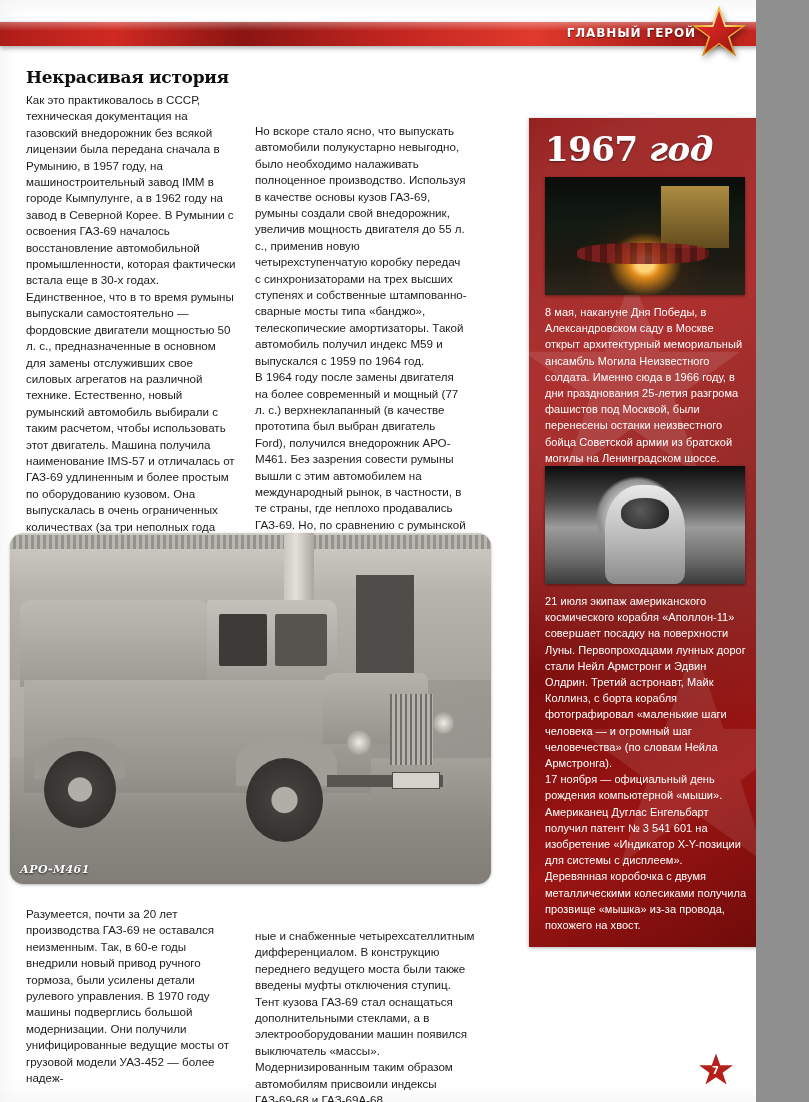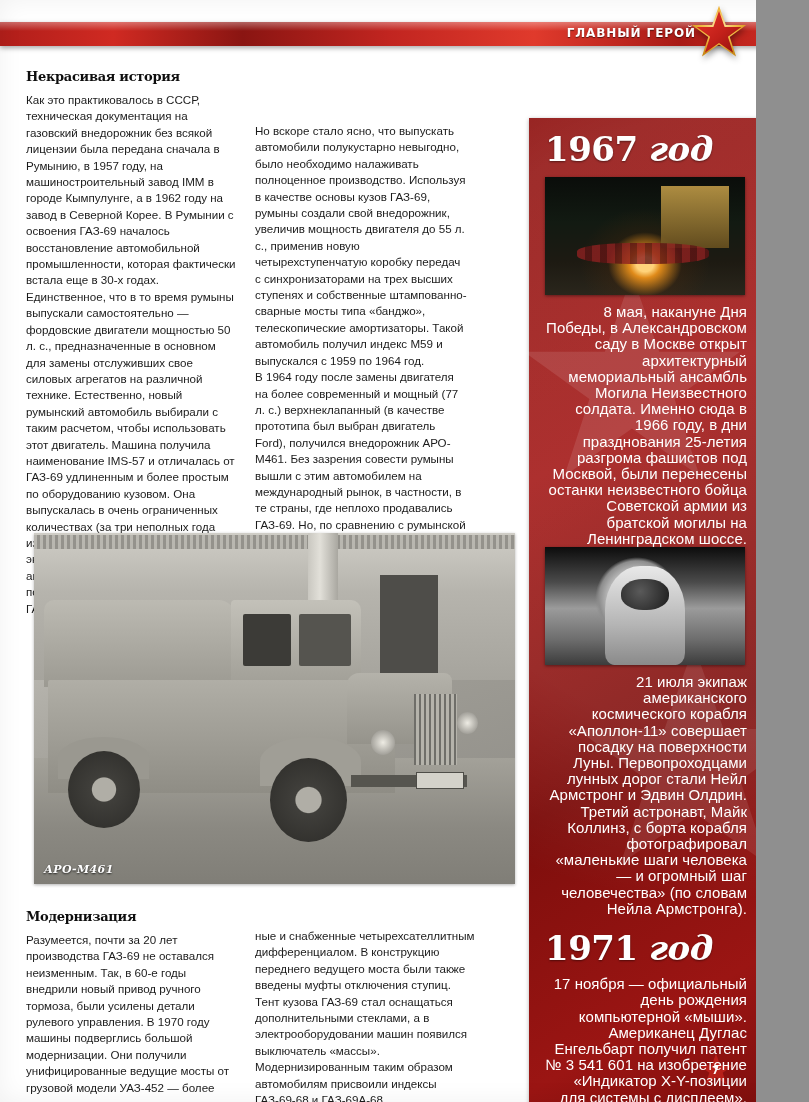--- a/index.html
+++ b/index.html
@@ -64,43 +64,44 @@
     line-height: 16.4px;
     text-align: left;
     color: #1b1b1b;
   }
   .col p { margin: 0; }
   .col-1 { left: 26px; top: 66px; }
   .col-2 { left: 255px; top: 82px; margin-top: 41px; }
 
   .sec-head {
     font-family: "DejaVu Serif", serif;
-    font-size: 13px;
+    font-size: 17px;
     font-weight: bold;
     color: #0e0e0e;
     margin: 0 0 4px 0;
     letter-spacing: -.3px;
     line-height: 22px;
   }
 
   
   .col-b1 { left: 26px; top: 906px; width: 212px; }
   .col-b2 { left: 255px; top: 928px; width: 222px; }
 
   
   .photo {
     position: absolute;
-    left: 34px;
+    left: 10px;
     top: 533px;
     width: 481px;
     height: 351px;
     background:
       linear-gradient(160deg, #d8d6d0 0%, #b9b7b0 24%, #9d9b94 55%, #8d8b85 100%);
     overflow: hidden;
     box-shadow: 0 1px 3px rgba(0,0,0,.3);
+    border-radius: 14px;
   }
   .photo-bg-building {
     position:absolute; left:0; top:0; width:100%; height:42%;
     background: linear-gradient(180deg,#cfcdc6 0%, #b6b4ad 40%, #a6a49d 100%);
   }
   .photo-bg-rail {
     position:absolute; left:0; top:2px; width:100%; height:14px;
     background: repeating-linear-gradient(90deg,#b7b5ae 0 3px,#8e8c86 3px 6px);
     opacity:.9;
   }
@@ -257,25 +258,24 @@
   }
   .sb-photo-moon::after{
     content:""; position:absolute; left:38%; top:27%; width:24%; height:26%;
     background: radial-gradient(circle at 40% 40%,#5a5a5a,#1a1a1a);
     border-radius:46%;
   }
   .sb-text {
     position: relative;
     z-index: 2;
     margin: 0 14px 0 16px;
-    font-size: 15px;
+    font-size: 11px;
     line-height: 16.2px;
     color: #ffffff;
     letter-spacing: .05px;
-    text-align: right;
   }
   .sb-block { position: relative; }
 
   
   .page-number-star {
     position: absolute;
     right: 22px;
     bottom: 14px;
     width: 36px;
     height: 36px;
@@ -352,21 +352,20 @@
     <div class="tr-lamp2"></div>
     <div class="tr-bumper"></div>
     <div class="tr-plate"></div>
     <div class="tr-wheel tr-wheel-rear"></div>
     <div class="tr-wheel tr-wheel-front"></div>
 
     <div class="photo-caption">АРО-М461</div>
   </div>
 
   <div class="col col-b1">
-    <h2 class="sec-head">Модернизация</h2>
     <p>Разумеется, почти за 20 лет производства ГАЗ-69 не оставался неизменным. Так, в 60-е годы внедрили новый привод ручного тормоза, были усилены детали рулевого управления. В 1970 году машины подверглись большой модернизации. Они получили унифицированные ведущие мосты от грузовой модели УАЗ-452 — более надеж-</p>
   </div>
   <div class="col col-b2">
     <p>ные и снабженные четырехсателлитным дифференциалом. В конструкцию переднего ведущего моста были также введены муфты отключения ступиц. Тент кузова ГАЗ-69 стал оснащаться дополнительными стеклами, а в электрооборудовании машин появился выключатель «массы». Модернизированным таким образом автомобилям присвоили индексы ГАЗ-69-68 и ГАЗ-69А-68.</p>
   </div>
 
   <div class="sidebar">
 
     <svg class="sb-star-deco" viewBox="0 0 100 100">
       <polygon points="50,3 61.8,36.4 97,36.4 68.5,57 79.4,90.4 50,69.8 20.6,90.4 31.5,57 3,36.4 38.2,36.4" fill="#ffffff"></polygon>
@@ -383,24 +382,20 @@
       <div class="sb-photo sb-photo-flame"></div>
       <div class="sb-text">8 мая, накануне Дня Победы, в Александровском саду в Москве открыт архитектурный мемориальный ансамбль Могила Неизвестного солдата. Именно сюда в 1966 году, в дни празднования 25-летия разгрома фашистов под Москвой, были перенесены останки неизвестного бойца Советской армии из братской могилы на Ленинградском шоссе.</div>
     </div>
 
     <div class="sb-block">
       <div class="sb-photo sb-photo-moon"></div>
       <div class="sb-text">21 июля экипаж американского космического корабля «Аполлон-11» совершает посадку на поверхности Луны. Первопроходцами лунных дорог стали Нейл Армстронг и Эдвин Олдрин. Третий астронавт, Майк Коллинз, с борта корабля фотографировал «маленькие шаги человека — и огромный шаг человечества» (по словам Нейла Армстронга).</div>
     </div>
 
     <div class="sb-block">
-      <div class="year-title">
-        <span>1971</span>
-        <span class="ital">год</span>
-      </div>
       <div class="sb-text">17 ноября — официальный день рождения компьютерной «мыши». Американец Дуглас Енгельбарт получил патент № 3 541 601 на изобретение «Индикатор X-Y-позиции для системы с дисплеем». Деревянная коробочка с двумя металлическими колесиками получила прозвище «мышка» из-за провода, похожего на хвост.</div>
     </div>
 
   </div>
 
   <svg class="page-number-star" viewBox="0 0 100 100">
     <polygon points="50,4 61.8,36.8 97,36.8 68.5,57.4 79.4,90.4 50,70 20.6,90.4 31.5,57.4 3,36.8 38.2,36.8" fill="#b6201a"></polygon>
   </svg>
   <div class="page-number">7</div>
 

